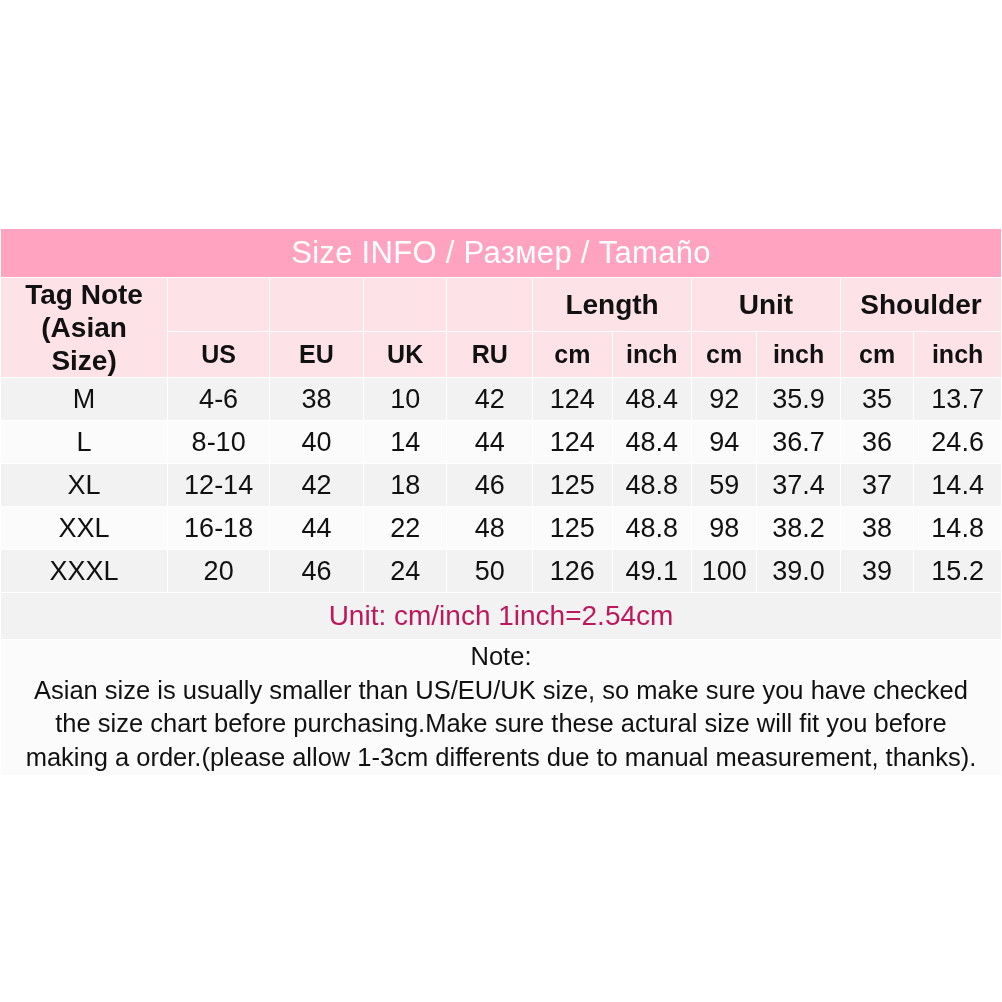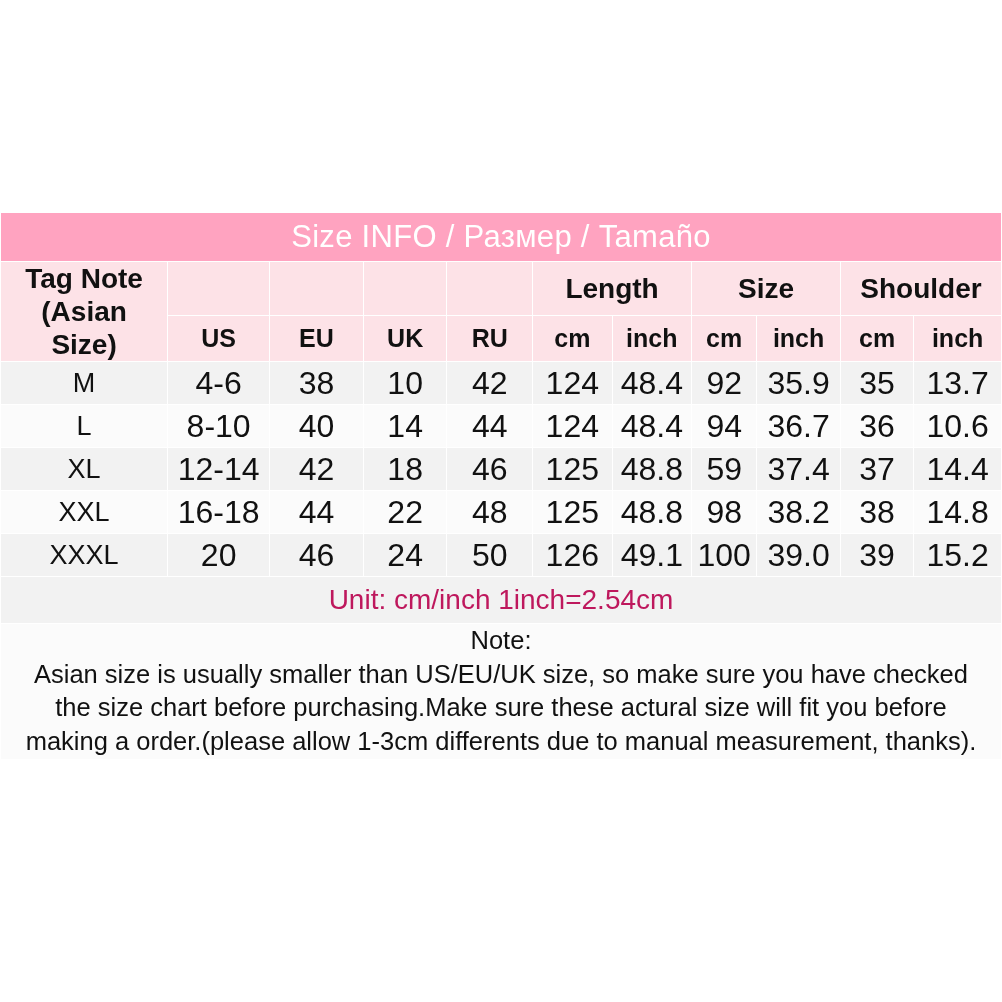--- a/index.html
+++ b/index.html
@@ -11,21 +11,21 @@
     width: 1002px;
     height: 1002px;
     font-family: "Liberation Sans", sans-serif;
     color: #1a1a1a;
     position: relative;
     overflow: hidden;
   }
   #chart-wrap {
     position: absolute;
     left: 0;
-    top: 212px;
+    top: 228px;
     width: 1002px;
   }
   table.size-table {
     border-collapse: collapse;
     width: 1002px;
     table-layout: fixed;
   }
   table.size-table td, table.size-table th {
     border: 1px solid #ffffff;
     padding: 0;
@@ -61,21 +61,21 @@
     font-size: 25px;
     height: 44px;
   }
   .row-odd td {
     background: #f2f2f2;
   }
   .row-even td {
     background: #fbfbfb;
   }
   .cell {
-    font-size: 32px;
+    font-size: 27px;
     height: 42px;
     color: #111111;
   }
   .cell-tag {
     font-size: 27px;
   }
   .unit-row td {
     background: #f2f2f2;
     color: #be185d;
     font-size: 28px;
@@ -119,21 +119,21 @@
         <td class="hdr hdr-tag" rowspan="2">
           <div>Tag Note</div>
           <div>(Asian</div>
           <div>Size)</div>
         </td>
         <td class="hdr hdr-group"></td>
         <td class="hdr hdr-group"></td>
         <td class="hdr hdr-group"></td>
         <td class="hdr hdr-group"></td>
         <td class="hdr hdr-group" colspan="2">Length</td>
-        <td class="hdr hdr-group" colspan="2">Size</td>
+        <td class="hdr hdr-group" colspan="2">Unit</td>
         <td class="hdr hdr-group" colspan="2">Shoulder</td>
       </tr>
       <tr>
         <td class="hdr hdr-sub">US</td>
         <td class="hdr hdr-sub">EU</td>
         <td class="hdr hdr-sub">UK</td>
         <td class="hdr hdr-sub">RU</td>
         <td class="hdr hdr-sub">cm</td>
         <td class="hdr hdr-sub">inch</td>
         <td class="hdr hdr-sub">cm</td>
@@ -160,21 +160,21 @@
         <td class="cell cell-tag">L</td>
         <td class="cell">8-10</td>
         <td class="cell">40</td>
         <td class="cell">14</td>
         <td class="cell">44</td>
         <td class="cell">124</td>
         <td class="cell">48.4</td>
         <td class="cell">94</td>
         <td class="cell">36.7</td>
         <td class="cell">36</td>
-        <td class="cell">10.6</td>
+        <td class="cell">24.6</td>
       </tr>
 
       <tr class="row-odd">
         <td class="cell cell-tag">XL</td>
         <td class="cell">12-14</td>
         <td class="cell">42</td>
         <td class="cell">18</td>
         <td class="cell">46</td>
         <td class="cell">125</td>
         <td class="cell">48.8</td>

